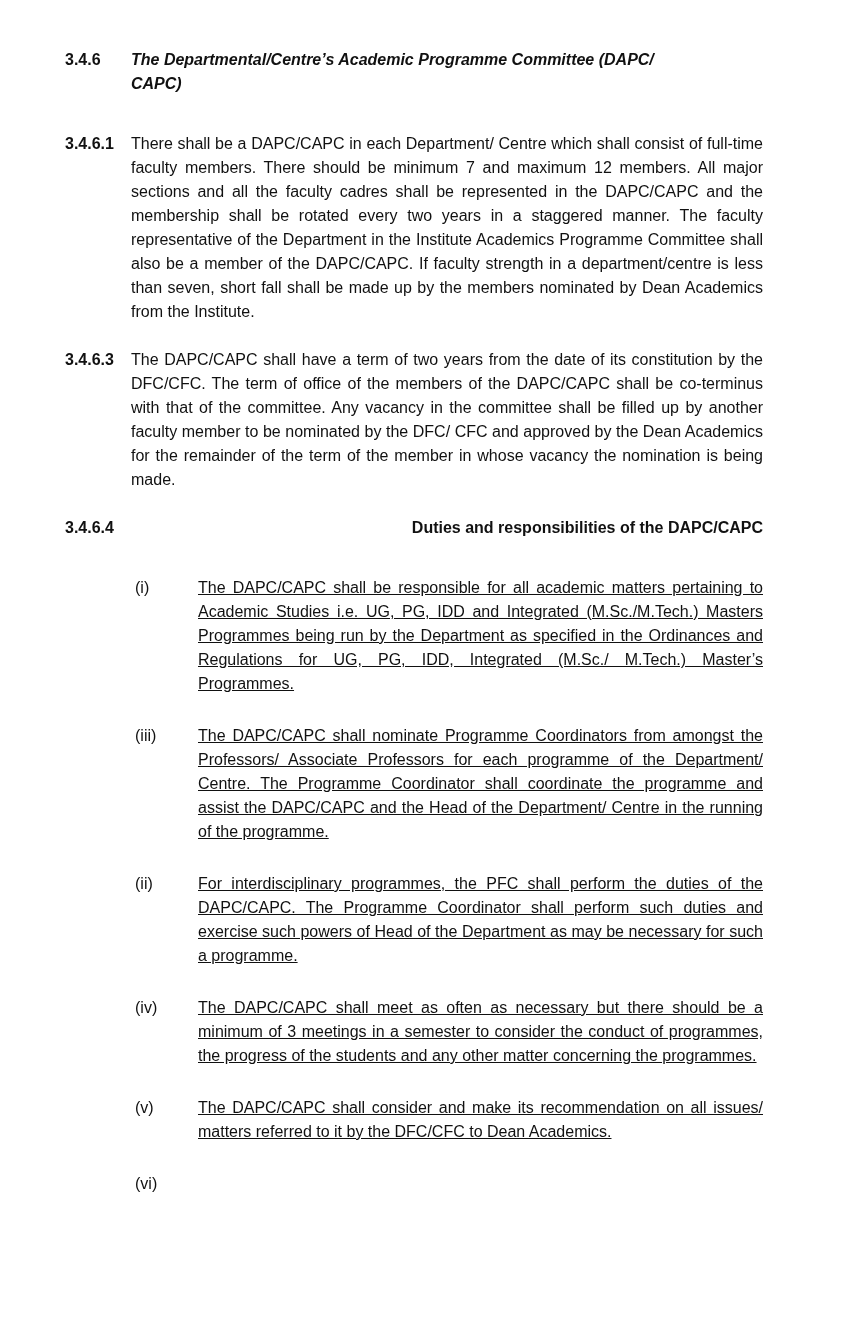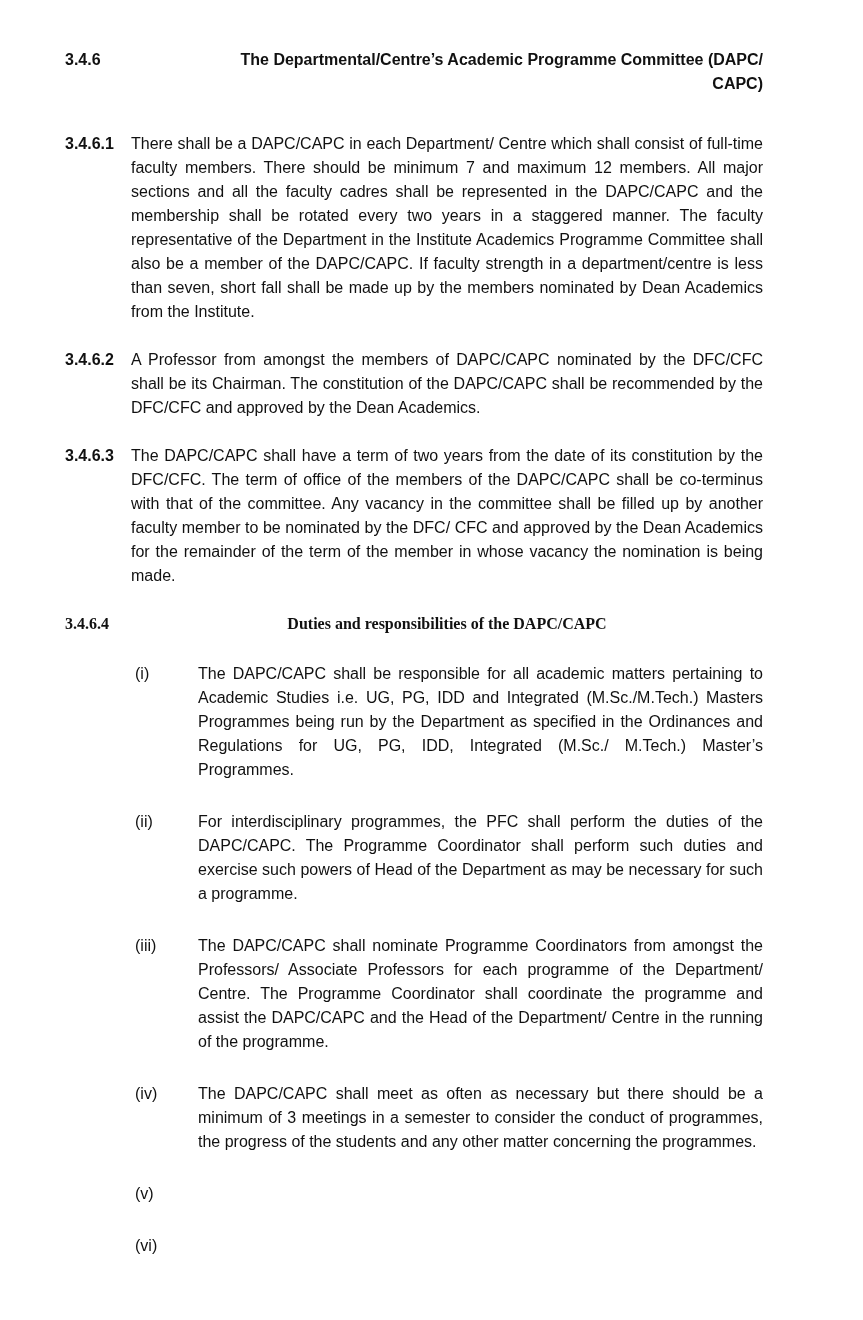--- a/index.html
+++ b/index.html
@@ -29,102 +29,100 @@
   }
   .body-col {
     flex: 1;
     text-align: justify;
   }
   .heading-row {
     margin-bottom: 36px;
   }
   .heading-row .body-col {
     font-weight: bold;
-    text-align: right;
+    text-align: left;
     white-space: pre-line;
+    font-style: italic;
   }
   .clause {
     margin-bottom: 24px;
     margin-top: 8px;
   }
   .duties-heading {
-    margin-bottom: 26px;
-    font-family: Liberation Serif, serif;
+    margin-bottom: 36px;
   }
   .duties-heading .body-col {
     font-weight: bold;
-    text-align: center;
+    text-align: right;
   }
   .duty-item {
     display: flex;
     align-items: flex-start;
     margin-left: 70px;
     margin-bottom: 28px;
   }
   .duty-label {
     width: 63px;
     flex-shrink: 0;
   }
   .duty-text {
     flex: 1;
     text-align: justify;
+    text-decoration: underline;
   }
 </style>
 </head>
 <body>
 
 <div class="page">
 
   <div class="row heading-row">
     <div class="num-col">3.4.6</div>
     <div class="body-col">The Departmental/Centre’s Academic Programme Committee (DAPC/
 CAPC)</div>
   </div>
 
   <div class="row clause">
     <div class="num-col">3.4.6.1</div>
     <div class="body-col">There shall be a DAPC/CAPC in each Department/ Centre which shall consist of full-time faculty members. There should be minimum 7 and maximum 12 members. All major sections and all the faculty cadres shall be represented in the DAPC/CAPC and the membership shall be rotated every two years in a staggered manner. The faculty representative of the Department in the Institute Academics Programme Committee shall also be a member of the DAPC/CAPC. If faculty strength in a department/centre is less than seven, short fall shall be made up by the members nominated by Dean Academics from the Institute.</div>
   </div>
 
-  <div class="row clause">
-    <div class="num-col">3.4.6.2</div>
-    <div class="body-col">A Professor from amongst the members of DAPC/CAPC nominated by the DFC/CFC shall be its Chairman. The constitution of the DAPC/CAPC shall be recommended by the DFC/CFC and approved by the Dean Academics.</div>
-  </div>
 
   <div class="row clause">
     <div class="num-col">3.4.6.3</div>
     <div class="body-col">The DAPC/CAPC shall have a term of two years from the date of its constitution by the DFC/CFC. The term of office of the members of the DAPC/CAPC shall be co-terminus with that of the committee. Any vacancy in the committee shall be filled up by another faculty member to be nominated by the DFC/ CFC and approved by the Dean Academics for the remainder of the term of the member in whose vacancy the nomination is being made.</div>
   </div>
 
   <div class="row duties-heading">
     <div class="num-col">3.4.6.4</div>
     <div class="body-col">Duties and responsibilities of the DAPC/CAPC</div>
   </div>
 
   <div class="duty-item">
     <div class="duty-label">(i)</div>
     <div class="duty-text">The DAPC/CAPC shall be responsible for all academic matters pertaining to Academic Studies i.e. UG, PG, IDD and Integrated (M.Sc./M.Tech.) Masters Programmes being run by the Department as specified in the Ordinances and Regulations for UG, PG, IDD, Integrated (M.Sc./ M.Tech.) Master’s Programmes.</div>
   </div>
 
   <div class="duty-item">
-    <div class="duty-label">(ii)</div>
-    <div class="duty-text">For interdisciplinary programmes, the PFC shall perform the duties of the DAPC/CAPC. The Programme Coordinator shall perform such duties and exercise such powers of Head of the Department as may be necessary for such a programme.</div>
+    <div class="duty-label">(iii)</div>
+    <div class="duty-text">The DAPC/CAPC shall nominate Programme Coordinators from amongst the Professors/ Associate Professors for each programme of the Department/ Centre. The Programme Coordinator shall coordinate the programme and assist the DAPC/CAPC and the Head of the Department/ Centre in the running of the programme.</div>
   </div>
 
   <div class="duty-item">
-    <div class="duty-label">(iii)</div>
-    <div class="duty-text">The DAPC/CAPC shall nominate Programme Coordinators from amongst the Professors/ Associate Professors for each programme of the Department/ Centre. The Programme Coordinator shall coordinate the programme and assist the DAPC/CAPC and the Head of the Department/ Centre in the running of the programme.</div>
+    <div class="duty-label">(ii)</div>
+    <div class="duty-text">For interdisciplinary programmes, the PFC shall perform the duties of the DAPC/CAPC. The Programme Coordinator shall perform such duties and exercise such powers of Head of the Department as may be necessary for such a programme.</div>
   </div>
 
   <div class="duty-item">
     <div class="duty-label">(iv)</div>
     <div class="duty-text">The DAPC/CAPC shall meet as often as necessary but there should be a minimum of 3 meetings in a semester to consider the conduct of programmes, the progress of the students and any other matter concerning the programmes.</div>
   </div>
 
   <div class="duty-item">
     <div class="duty-label">(v)</div>
+    <div class="duty-text">The DAPC/CAPC shall consider and make its recommendation on all issues/ matters referred to it by the DFC/CFC to Dean Academics.</div>
   </div>
 
   <div class="duty-item">
     <div class="duty-label">(vi)</div>
   </div>
 
 </div>
 
 </body></html>

